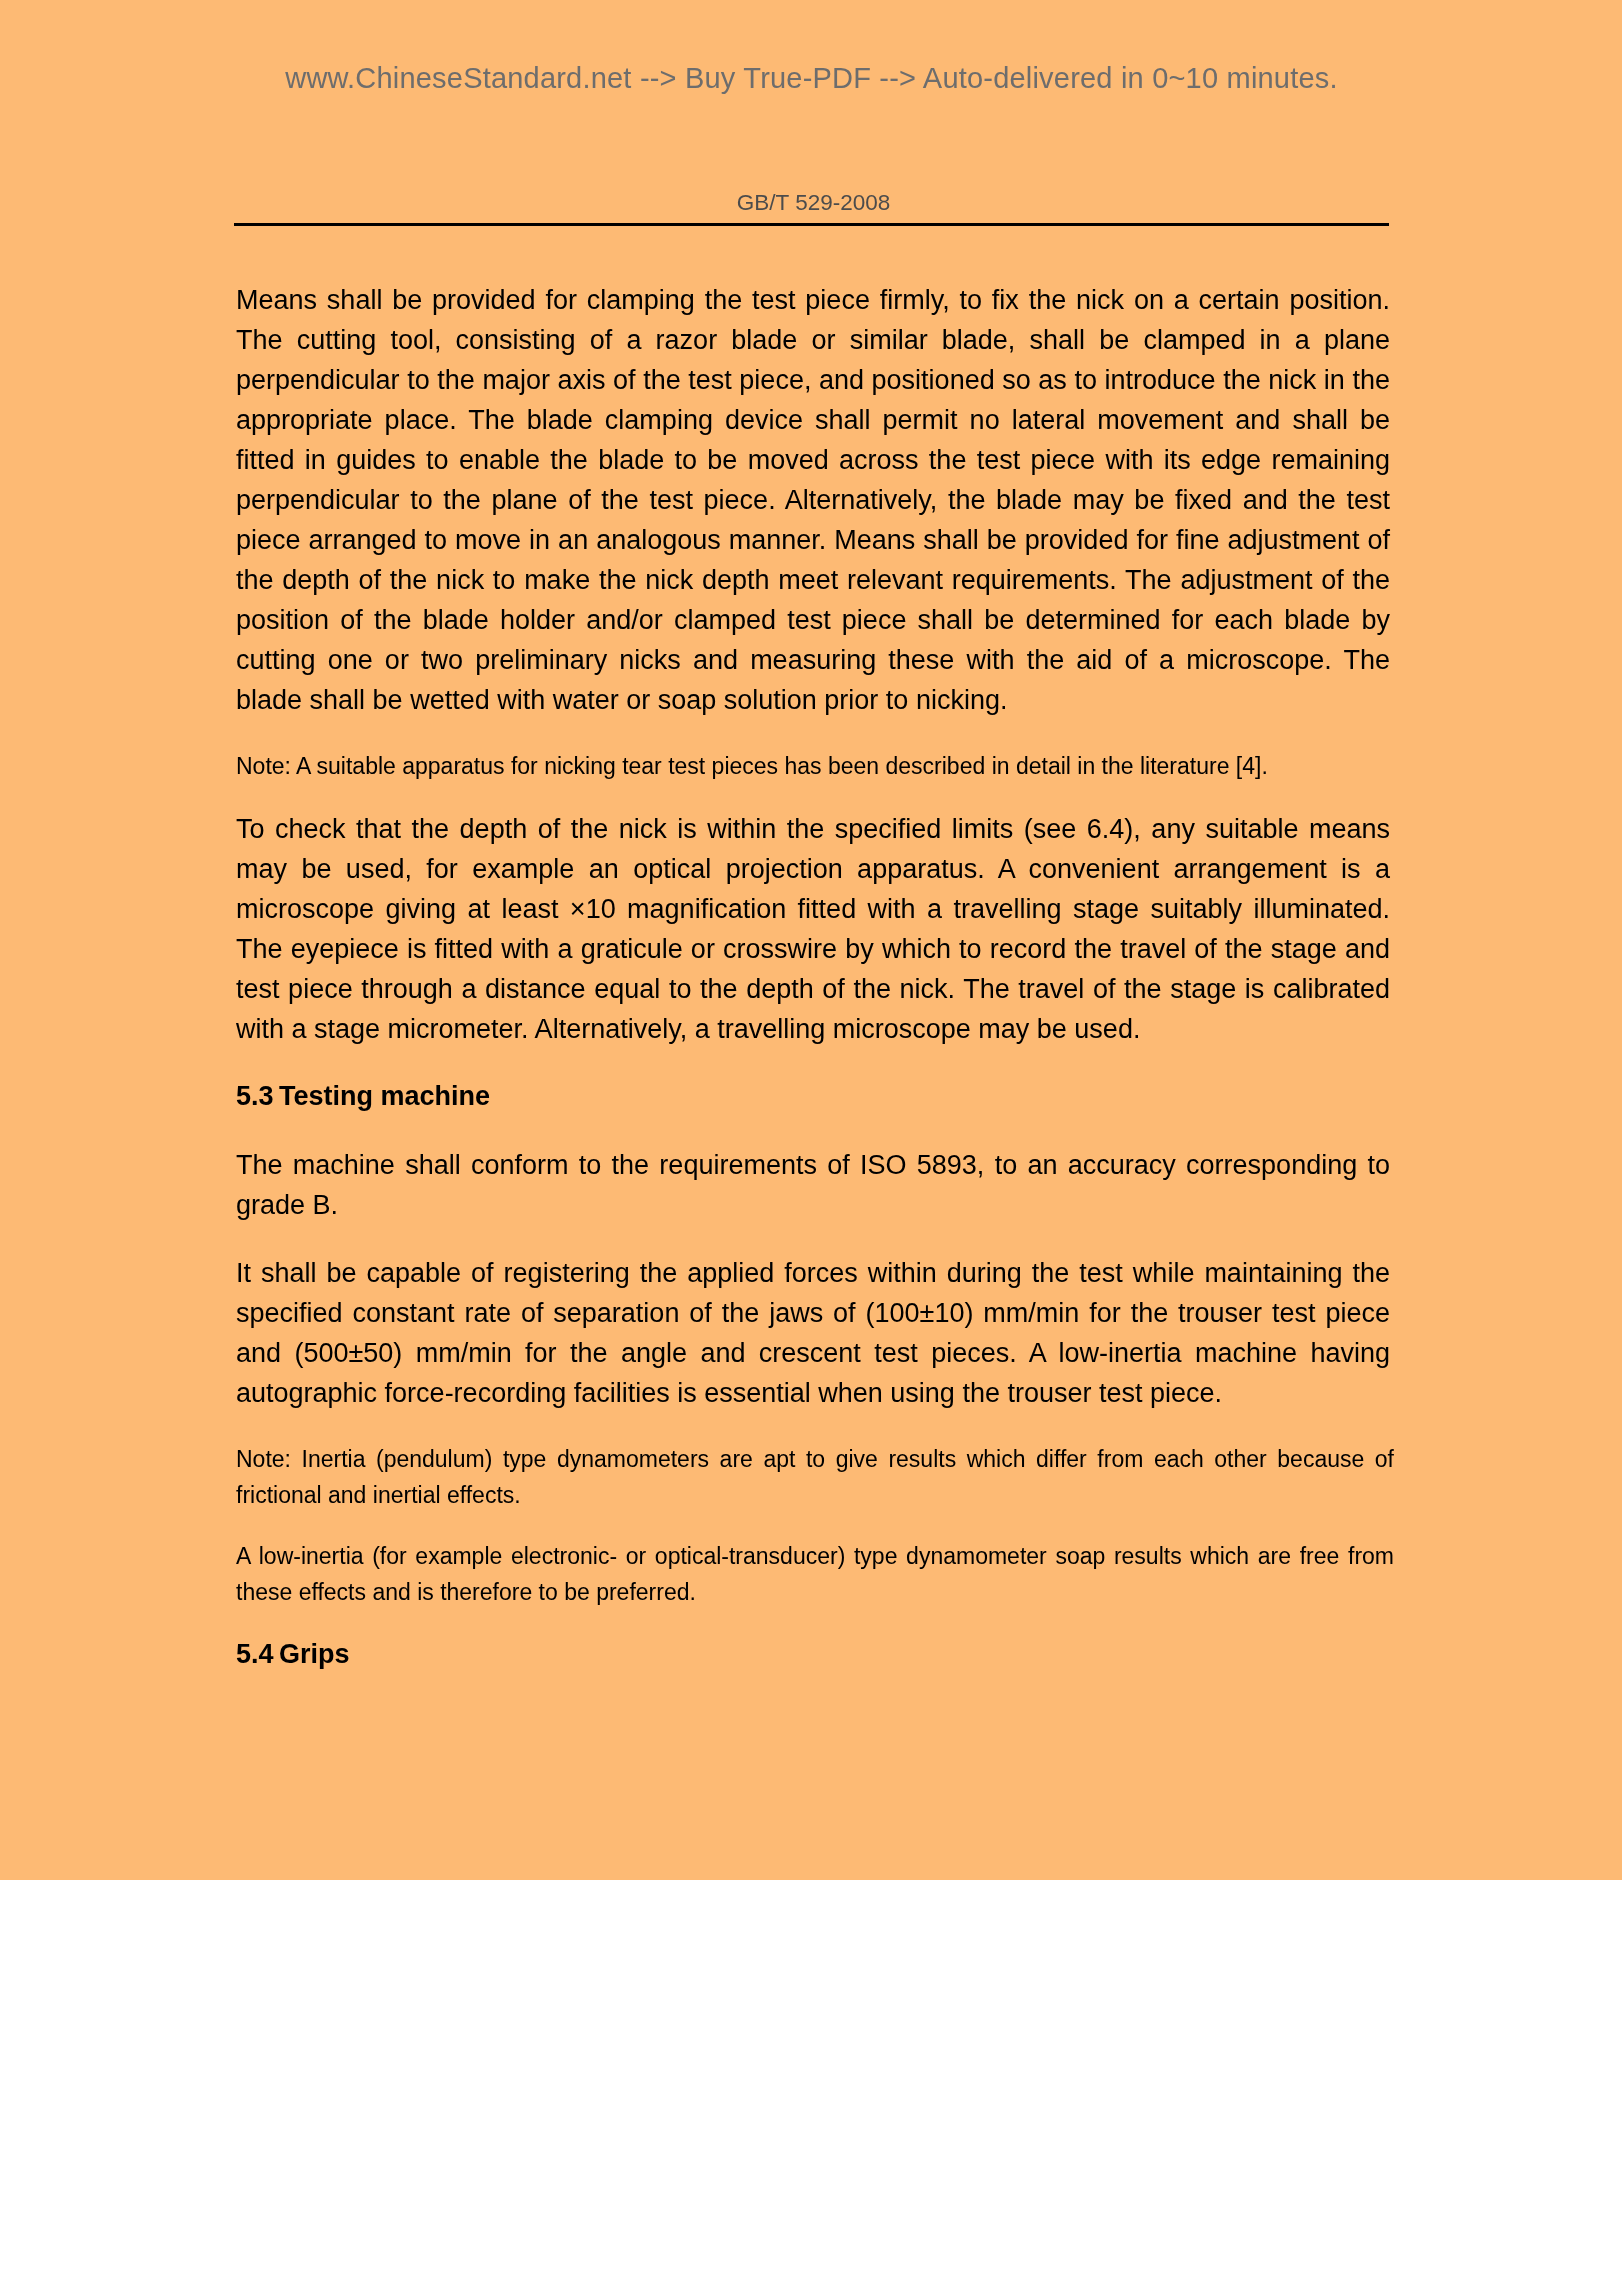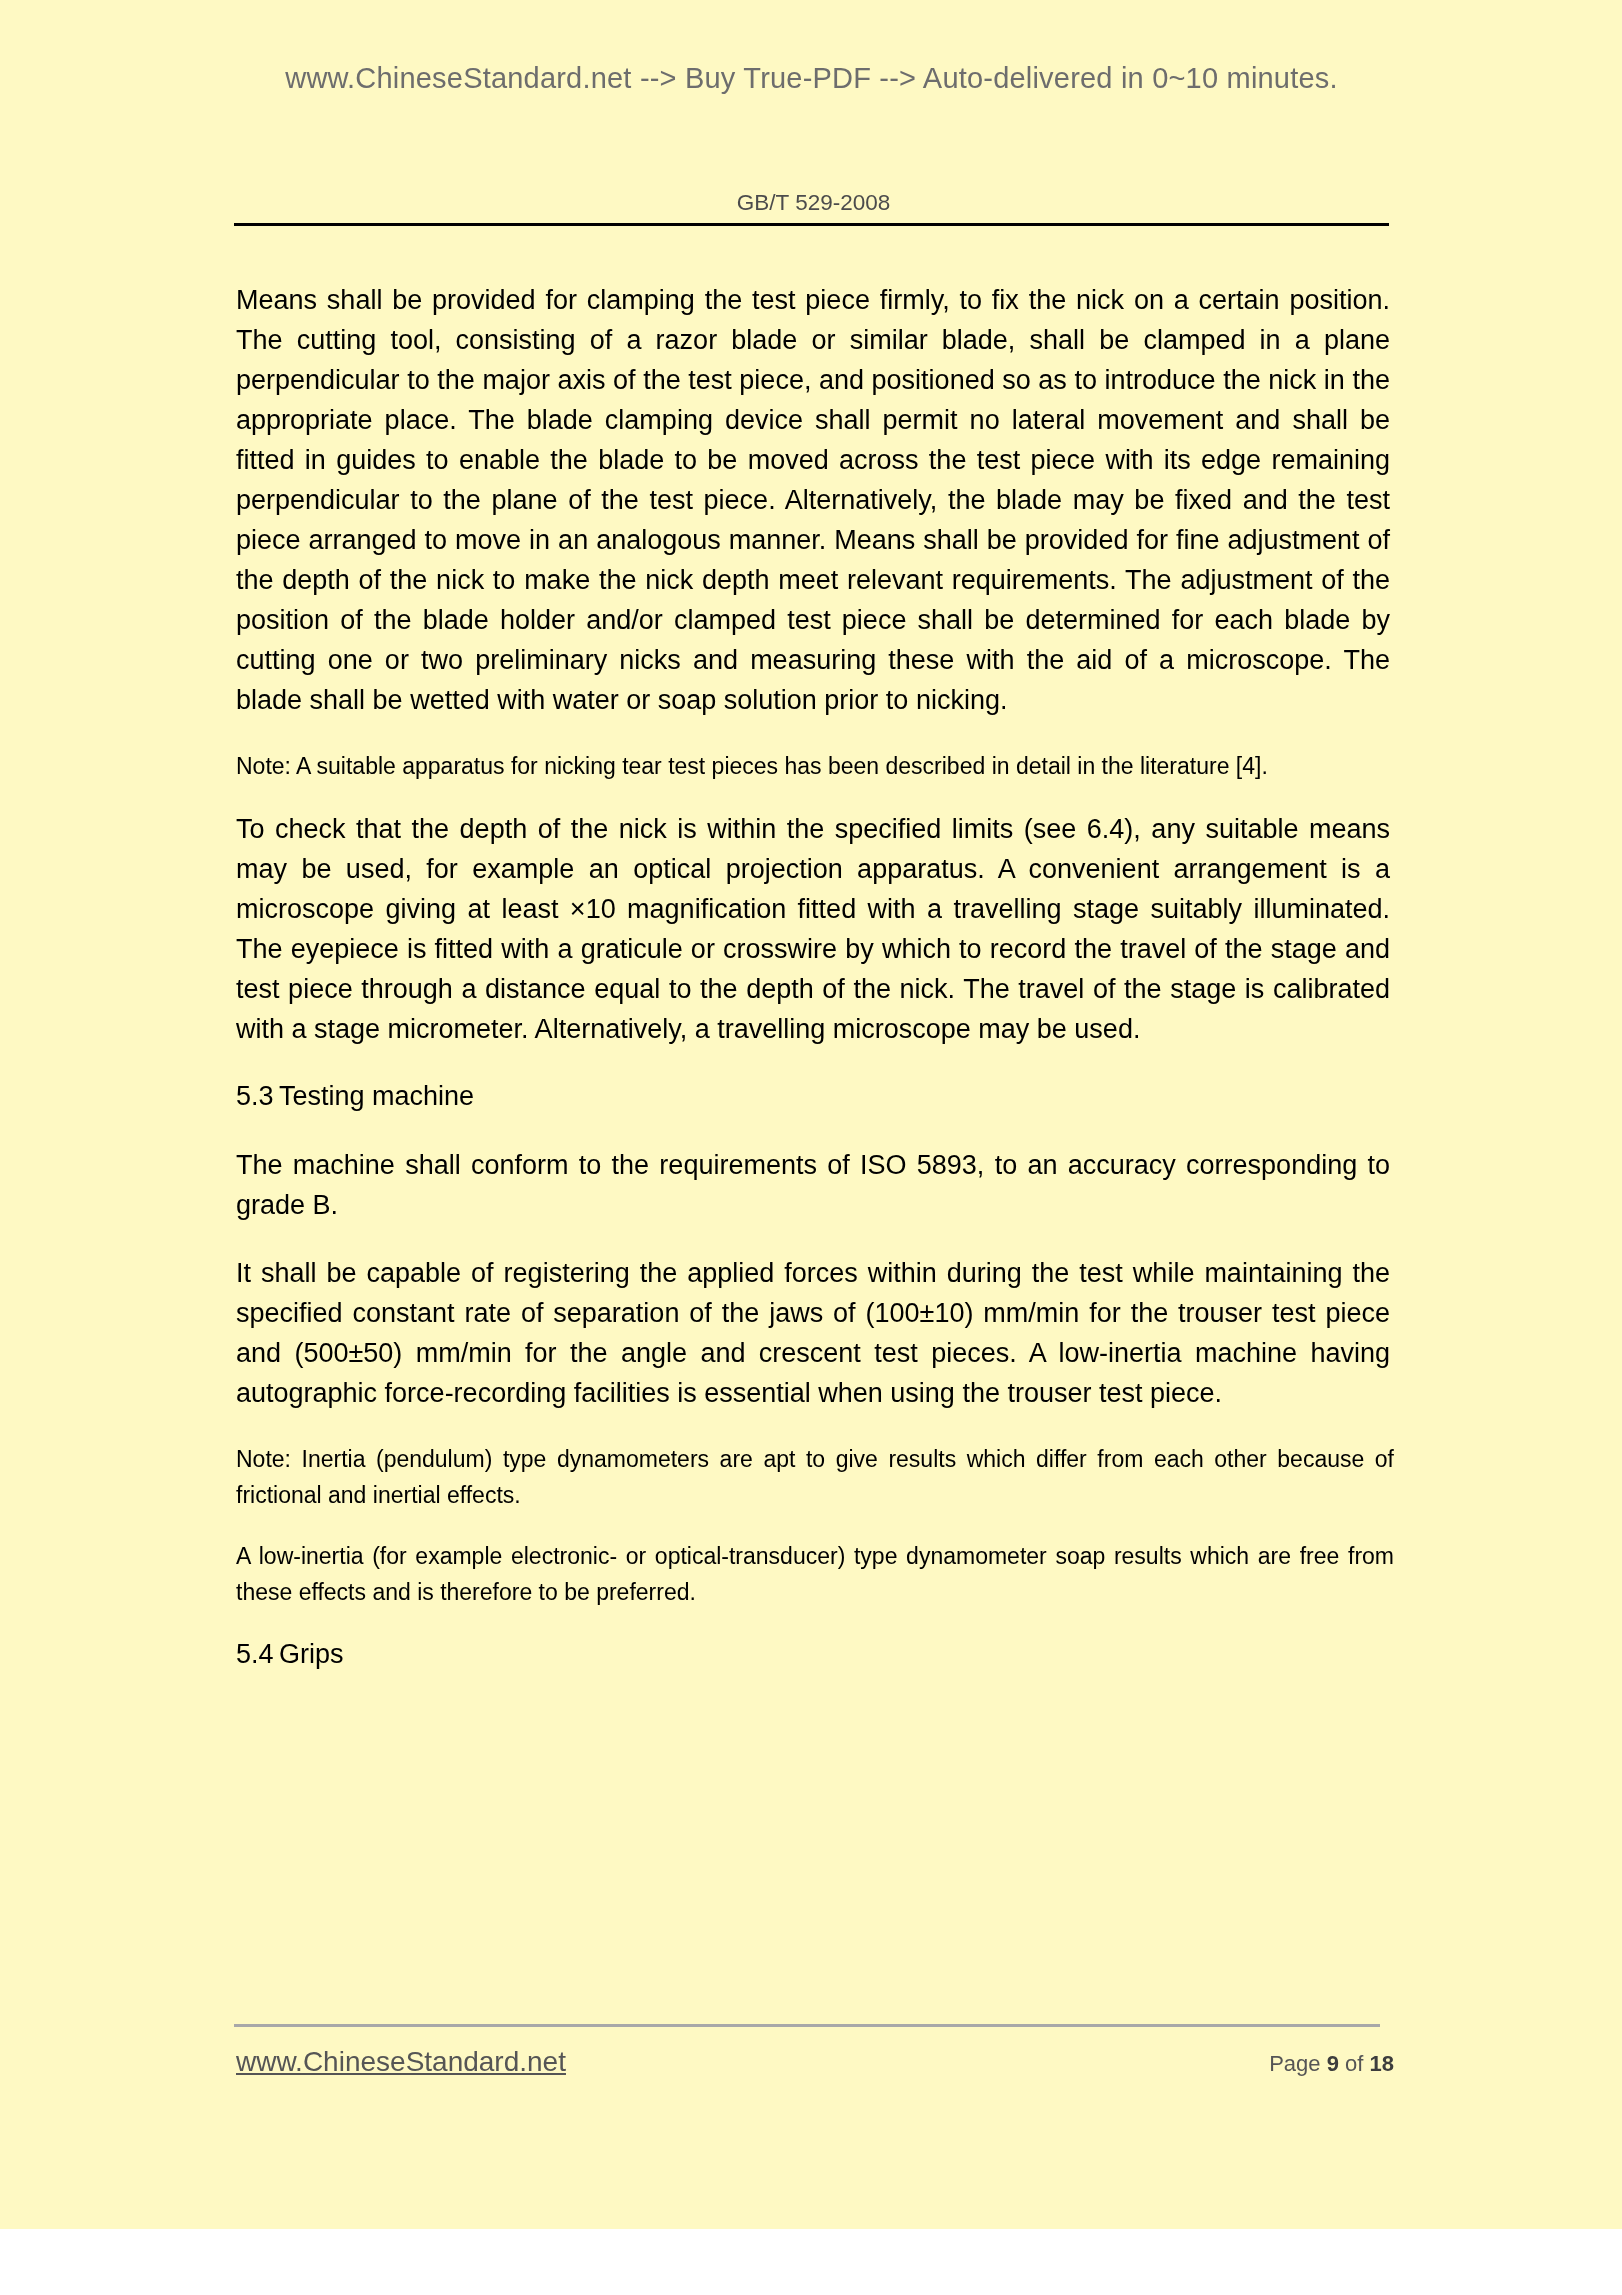--- a/index.html
+++ b/index.html
@@ -7,22 +7,22 @@
     padding: 0;
     background: #ffffff;
   }
   body {
     font-family: "Liberation Sans", sans-serif;
     color: #000000;
   }
   #page {
     position: relative;
     width: 1623px;
-    height: 2229px;
-    background: #fef9c3;
+    height: 1880px;
+    background: #fdba74;
     overflow: hidden;
     box-sizing: border-box;
   }
 
   
   .promo {
     position: absolute;
     left: 0;
     top: 62px;
     width: 1623px;
@@ -72,21 +72,21 @@
     margin: 0 0 25px 0;
     font-size: 23px;
     line-height: 36px;
     text-align: justify;
     text-justify: inter-word;
   }
   h3.sec {
     margin: 11.7px 0 30px 0;
     font-size: 27px;
     line-height: 38px;
-    font-weight: normal;
+    font-weight: bold;
     text-align: left;
   }
   h3.sec .num {
     display: inline-block;
     min-width: 43px;
   }
 
   
   .foot-rule {
     position: absolute;

